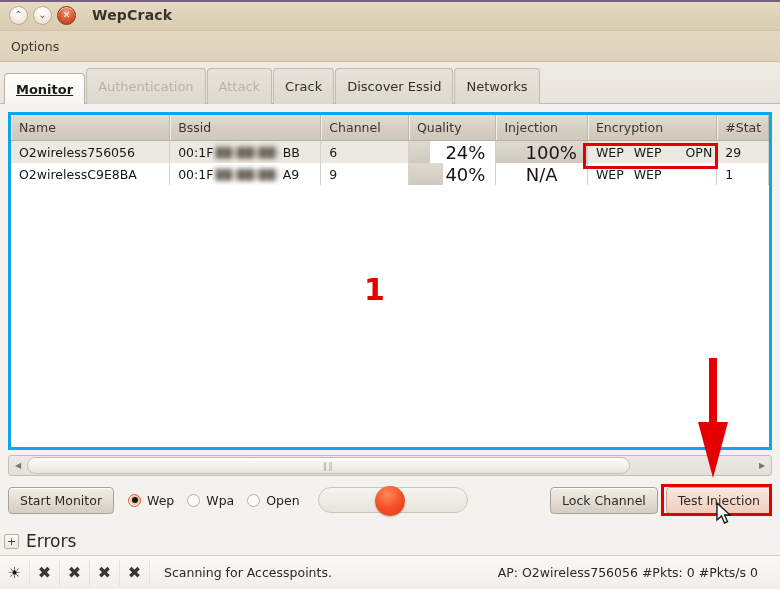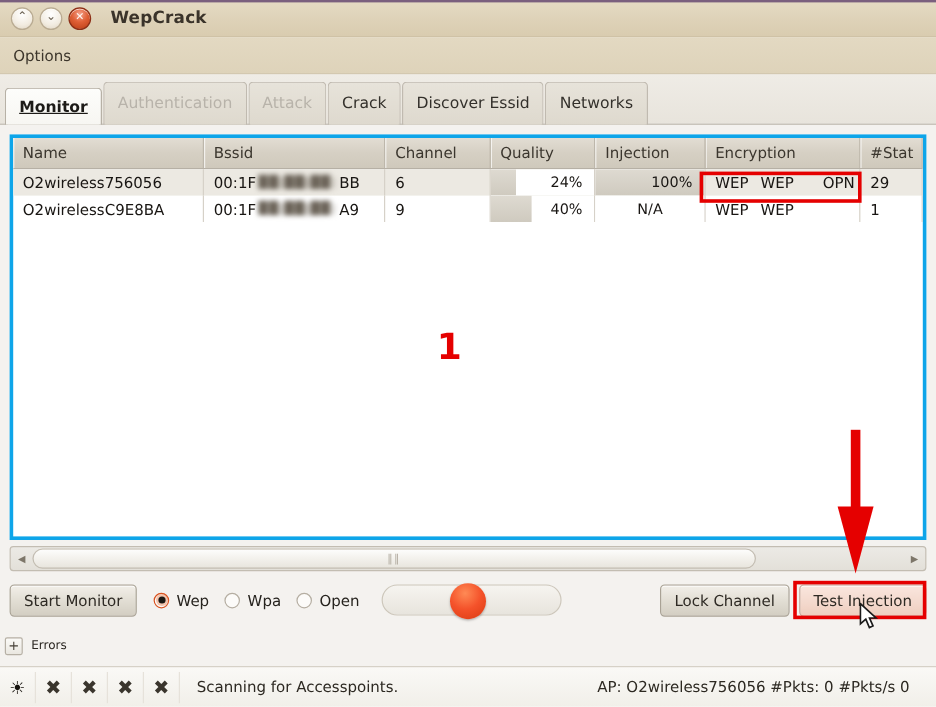--- a/index.html
+++ b/index.html
@@ -139,21 +139,21 @@
   .qualbar {
     position: absolute; left: 0; top: 0; bottom: 0; width: 100%;
     background: #ffffff;
   }
   .qualbar .fill {
     position: absolute; left: 0; top: 0; bottom: 0;
     background: linear-gradient(to bottom, #dedad1 0%, #cfcabf 100%);
   }
   .qualbar .lbl {
     position: absolute; right: 10px; top: 0; bottom: 0;
-    display: flex; align-items: center; font-size: 12px; color: #191613;
+    display: flex; align-items: center; font-size: 18px; color: #191613;
   }
 
   .enc-cell { gap: 10px; display: flex; align-items: center; }
   .enc-tok { font-size: 12.5px; }
   .enc-opn { margin-left: auto; padding-right: 4px; }
 
   
   .hl-rect {
     position: absolute; border: 3px solid #e50000; pointer-events: none; z-index: 40;
   }
@@ -235,21 +235,21 @@
   
   .expander {
     position: absolute; left: 4px; top: 531px; display: flex; align-items: center; gap: 7px;
   }
   .plusbox {
     width: 15px; height: 15px; border: 1px solid #b6b0a5; border-radius: 2px;
     background: linear-gradient(to bottom, #fbfaf7, #eae7e0);
     display: flex; align-items: center; justify-content: center;
     font-size: 11px; line-height: 1; color: #453f36;
   }
-  .exp-label { font-size: 10px; color: #2c2823; }
+  .exp-label { font-size: 17px; color: #2c2823; }
 
   .statusbar {
     position: absolute; left: 0; top: 555px; width: 780px; height: 34px;
     background: linear-gradient(to bottom, #faf9f6 0%, #f1efe9 100%);
     border-top: 1px solid #d6d1c7;
     display: flex; align-items: center;
   }
   .stat-icons { display: flex; align-items: center; }
   .sticon {
     width: 30px; height: 26px; display: flex; align-items: center; justify-content: center;

